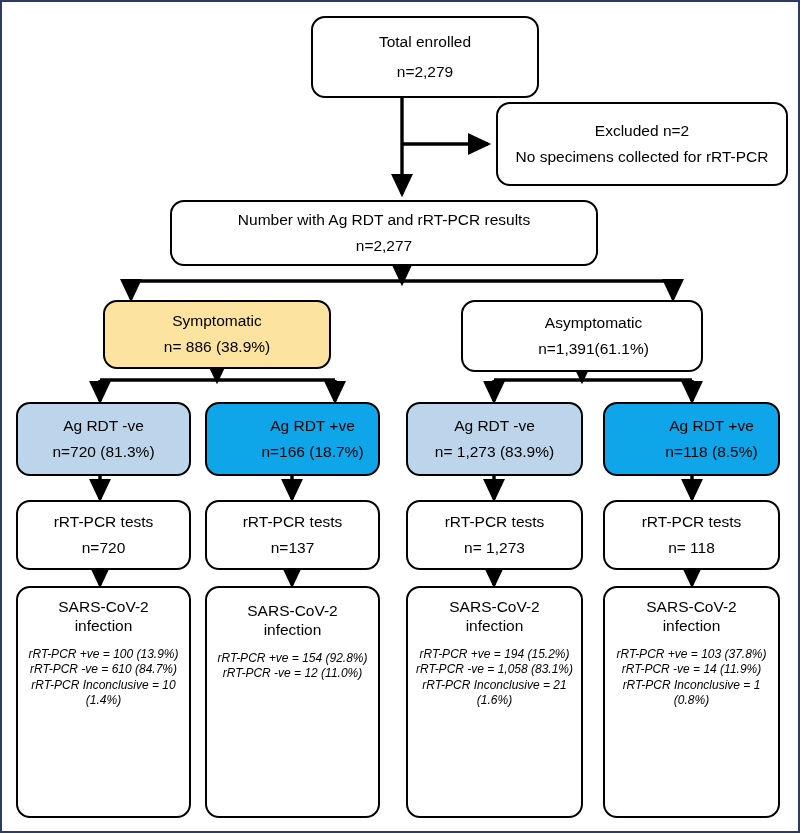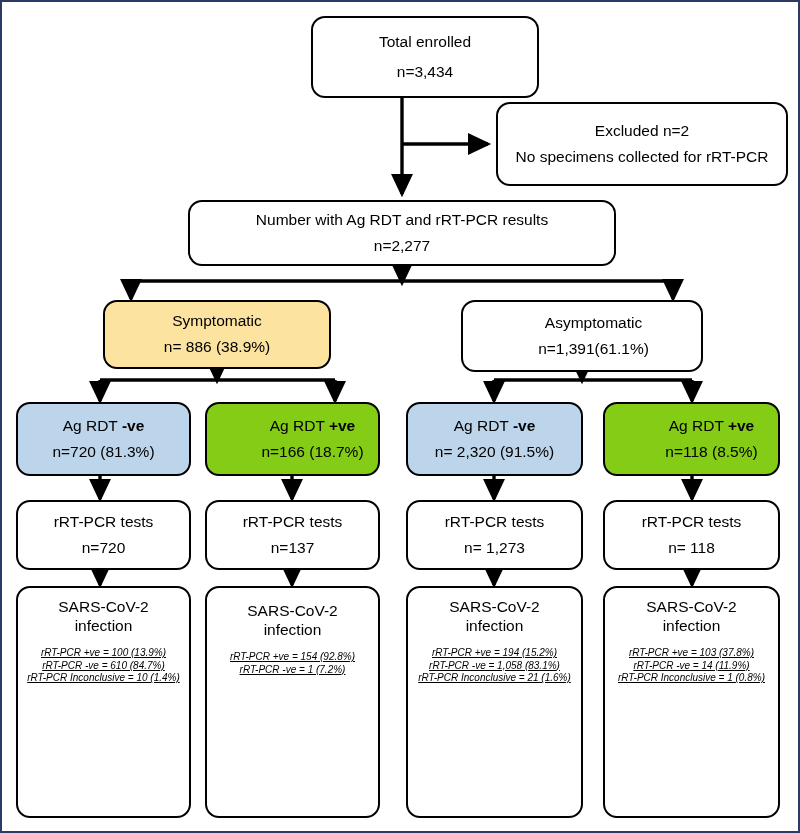--- a/index.html
+++ b/index.html
@@ -28,31 +28,30 @@
     justify-content:center;
     text-align:center;
     color:#000000;
     line-height:1.22;
   }
   .node .line{display:block;width:100%;}
   .t-title{font-size:15.5px;}
   .t-sub{font-size:15.5px;}
   .gap{height:11px;}
   .gap-sm{height:7px;}
-  .b{font-weight:bold;margin-top:36px;}
+  .b{font-weight:normal;margin-top:36px;}
   .detail{
     font-style:italic;
-    font-size:10px;
+    font-size:12px;
     line-height:1.28;
     padding:0 6px;
-    text-decoration:underline;
   }
   .fill-yellow{background:#fce3a0;}
   .fill-blue{background:#bdd5ea;}
-  .fill-orange{background:#84cc16;padding-left:40px;}
+  .fill-orange{background:#0ea5e9;padding-left:40px;}
 </style>
 </head>
 <body>
 
 <div id="page">
 
   <svg id="svg-layer" viewBox="0 0 800 833">
     <defs>
       <marker id="arrow" viewBox="0 0 12 12" refX="9.5" refY="6" markerWidth="7.5" markerHeight="7.5" orient="auto-start-reverse">
         <path d="M 0 0.8 L 11 6 L 0 11.2 z" fill="#000"></path>
@@ -88,30 +87,30 @@
       <path d="M 98 568 L 98 583" marker-end="url(#arrow)"></path>
       <path d="M 290 568 L 290 583" marker-end="url(#arrow)"></path>
       <path d="M 492 568 L 492 583" marker-end="url(#arrow)"></path>
       <path d="M 690 568 L 690 583" marker-end="url(#arrow)"></path>
     </g>
   </svg>
 
   <div class="node" style="left:286px;top:14px;width:228px;height:82px;margin-left:23px;">
     <span class="line t-title">Total enrolled</span>
     <span class="gap"></span>
-    <span class="line t-sub">n=3,434</span>
+    <span class="line t-sub">n=2,279</span>
   </div>
 
   <div class="node" style="left:494px;top:100px;width:292px;height:84px;padding:16px 10px;">
     <span class="line t-title">Excluded n=2</span>
     <span class="gap-sm"></span>
     <span class="line t-sub">No specimens collected for rRT-PCR</span>
   </div>
 
-  <div class="node" style="left:186px;top:198px;width:428px;height:66px;">
+  <div class="node" style="left:168px;top:198px;width:428px;height:66px;">
     <span class="line t-title">Number with Ag RDT and rRT-PCR results</span>
     <span class="gap-sm"></span>
     <span class="line t-sub">n=2,277</span>
   </div>
 
   <div class="node fill-yellow" style="left:101px;top:298px;width:228px;height:69px;">
     <span class="line t-title">Symptomatic</span>
     <span class="gap-sm"></span>
     <span class="line t-sub">n= 886 (38.9%)</span>
   </div>
@@ -130,21 +129,21 @@
 
   <div class="node fill-orange" style="left:203px;top:400px;width:175px;height:74px;">
     <span class="line t-title"><span>Ag RDT </span><span class="b">+ve</span></span>
     <span class="gap-sm"></span>
     <span class="line t-sub">n=166 (18.7%)</span>
   </div>
 
   <div class="node fill-blue" style="left:404px;top:400px;width:177px;height:74px;">
     <span class="line t-title"><span>Ag RDT </span><span class="b">-ve</span></span>
     <span class="gap-sm"></span>
-    <span class="line t-sub">n= 2,320 (91.5%)</span>
+    <span class="line t-sub">n= 1,273 (83.9%)</span>
   </div>
 
   <div class="node fill-orange" style="left:601px;top:400px;width:177px;height:74px;">
     <span class="line t-title"><span>Ag RDT </span><span class="b">+ve</span></span>
     <span class="gap-sm"></span>
     <span class="line t-sub">n=118 (8.5%)</span>
   </div>
 
   <div class="node" style="left:14px;top:498px;width:175px;height:70px;">
     <span class="line t-title">rRT-PCR tests</span>
@@ -177,21 +176,21 @@
     <span class="line detail">rRT-PCR +ve = 100 (13.9%)</span>
     <span class="line detail">rRT-PCR -ve = 610 (84.7%)</span>
     <span class="line detail">rRT-PCR Inconclusive = 10 (1.4%)</span>
   </div>
 
   <div class="node" style="left:203px;top:584px;width:175px;height:232px;justify-content:flex-start;padding-top:14px;">
     <span class="line t-title">SARS-CoV-2</span>
     <span class="line t-title">infection</span>
     <span class="gap"></span>
     <span class="line detail">rRT-PCR +ve = 154 (92.8%)</span>
-    <span class="line detail">rRT-PCR -ve = 1 (7.2%)</span>
+    <span class="line detail">rRT-PCR -ve = 12 (11.0%)</span>
   </div>
 
   <div class="node" style="left:404px;top:584px;width:177px;height:232px;justify-content:flex-start;padding-top:10px;">
     <span class="line t-title">SARS-CoV-2</span>
     <span class="line t-title">infection</span>
     <span class="gap"></span>
     <span class="line detail">rRT-PCR +ve = 194 (15.2%)</span>
     <span class="line detail">rRT-PCR -ve = 1,058 (83.1%)</span>
     <span class="line detail">rRT-PCR Inconclusive = 21 (1.6%)</span>
   </div>

